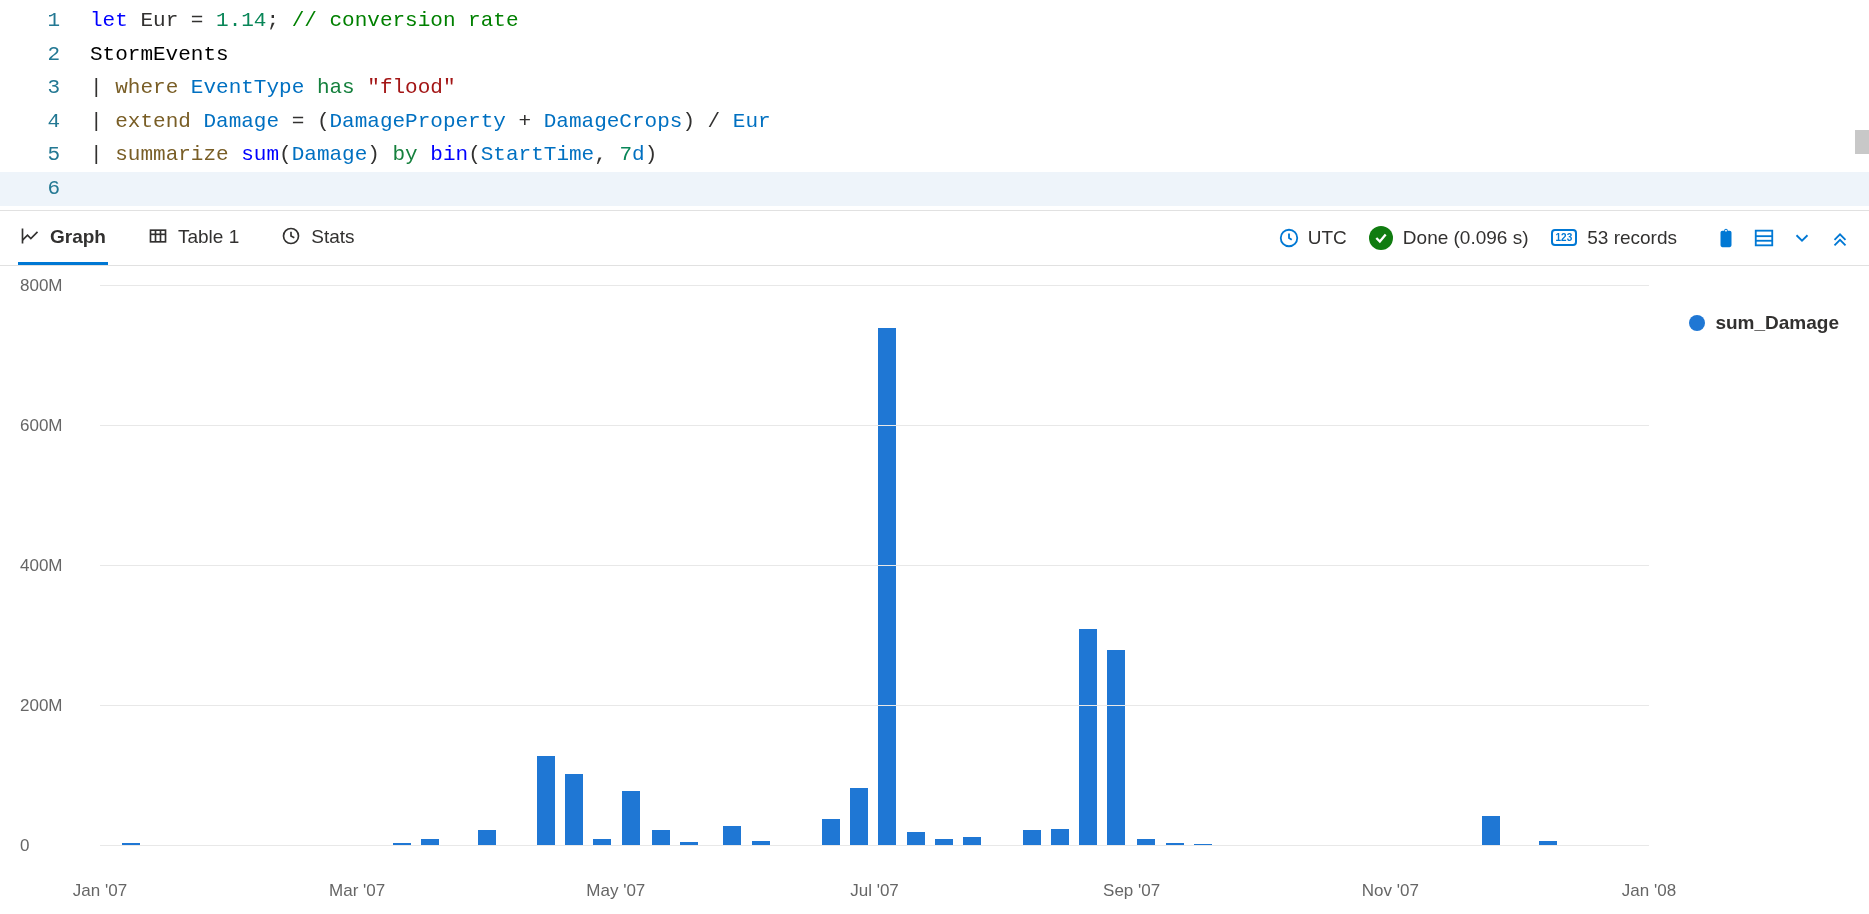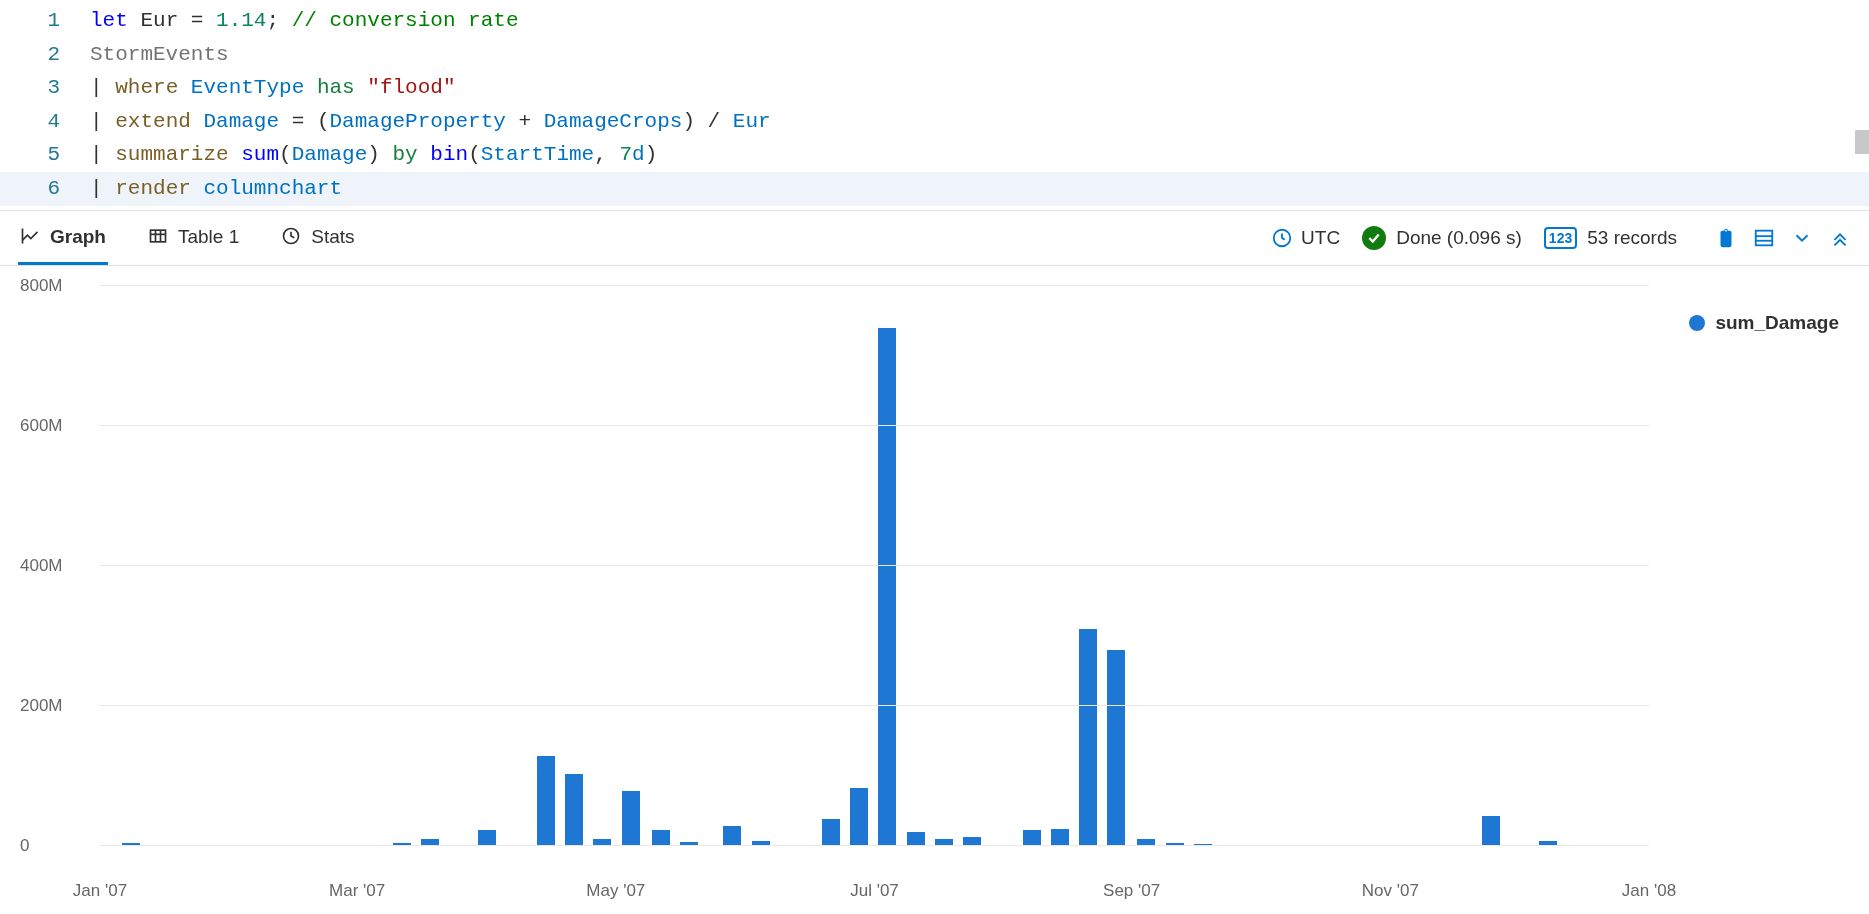--- a/index.html
+++ b/index.html
@@ -27,21 +27,21 @@
     text-align: right;
     padding-right: 30px;
     color: #237893;
     user-select: none;
   }
   .code { white-space: pre; }
   .kw-let { color: #0000ff; }
   .kw-has { color: #15803d; }
   .num { color: #098658; }
   .cmt { color: #008000; }
-  .tbl { color: #737373; }
+  .tbl { color: #000000; }
   .pipe { color: #323130; }
   .str { color: #a31515; }
   .col { color: #0070c1; }
   .fn { color: #0000ff; }
   .opname { color: #795e26; }
 
   
   .toolbar {
     display: flex;
     align-items: center;
@@ -70,21 +70,21 @@
   .utc svg { width: 22px; height: 22px; color: #0078d4; }
   .status { display: flex; align-items: center; gap: 10px; margin-right: 22px; }
   .check {
     width: 24px; height: 24px; border-radius: 50%;
     background: #107c10; display: inline-flex; align-items: center; justify-content: center;
   }
   .check svg { width: 14px; height: 14px; color: #fff; }
   .records { display:flex; align-items:center; gap:10px; margin-right:22px;}
   .records .badge {
     border:2px solid #0078d4; color:#0078d4; border-radius:4px;
-    font-size:14px; font-weight:700; padding:1px 3px;
+    font-size:10px; font-weight:700; padding:1px 3px;
   }
   .iconbtn { cursor:pointer; margin-left:16px; display:inline-flex; align-items:center; color:#0078d4;}
   .iconbtn svg { width:22px; height:22px; }
 
   
   .chart-wrap {
     position: relative;
     height: 640px;
     padding: 20px 30px 20px 20px;
   }
@@ -169,21 +169,20 @@
     <div class="line">
       <span class="ln">4</span>
       <span class="code"><span class="pipe">| </span><span class="opname">extend</span><span> </span><span class="col">Damage</span><span> = (</span><span class="col">DamageProperty</span><span> + </span><span class="col">DamageCrops</span><span>) / </span><span class="col">Eur</span></span>
     </div>
     <div class="line">
       <span class="ln">5</span>
       <span class="code"><span class="pipe">| </span><span class="opname">summarize</span><span> </span><span class="fn">sum</span><span>(</span><span class="col">Damage</span><span>) </span><span class="kw-has">by</span><span> </span><span class="fn">bin</span><span>(</span><span class="col">StartTime</span><span>, </span><span class="num">7</span><span class="col">d</span><span>)</span></span>
     </div>
     <div class="line active">
       <span class="ln">6</span>
-      <span class="code"><span class="pipe">| </span><span class="opname">render</span><span> </span><span class="col">columnchart</span></span>
     </div>
   </div>
 <div class="scroll-thumb"></div>
 
 <div class="toolbar">
   <div class="tabs">
     <div class="tab active">
       <svg viewBox="0 0 24 24" fill="none" stroke="currentColor" stroke-width="2">
           <polyline points="3 17 9 11 13 15 21 7"></polyline>
           <polyline points="3 21 3 3"></polyline>

